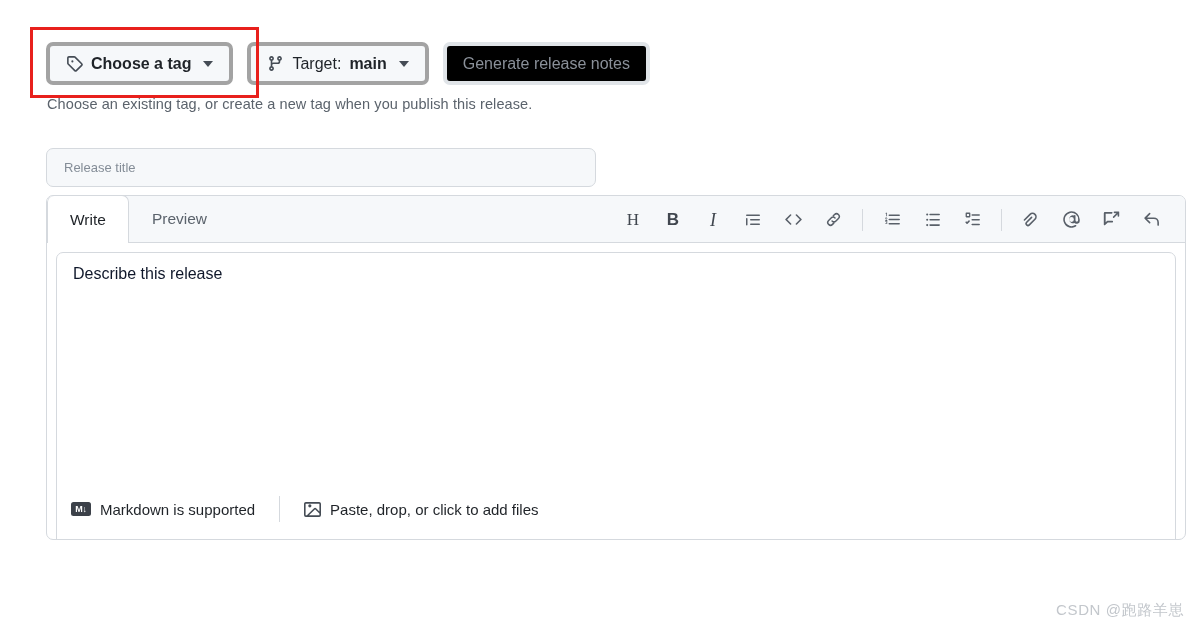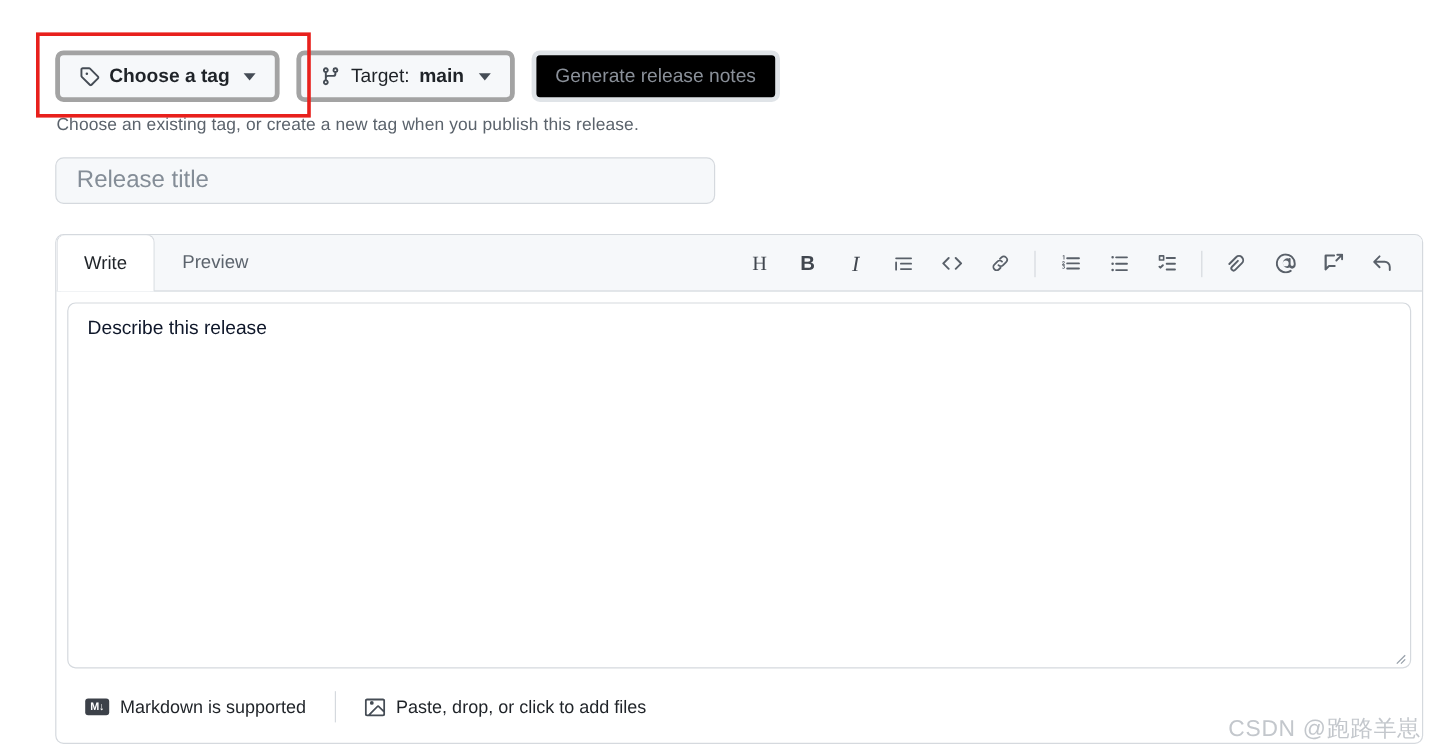--- a/index.html
+++ b/index.html
@@ -69,38 +69,38 @@
     position: absolute;
     left: 47px; top: 96px;
     font-size: 14.5px;
     color: #5b636c;
     letter-spacing: 0.1px;
   }
 
   
   .release-title {
     position: absolute;
-    left: 46px; top: 131px;
+    left: 46px; top: 148px;
     width: 550px; height: 39px;
     border: 1px solid #d5d9de;
     border-radius: 7px;
     background: #f6f8fa;
     display: flex;
     align-items: center;
     padding: 0 17px;
-    font-size: 20px;
+    font-size: 13px;
     color: #848d97;
     cursor: text;
   }
 
   
   .editor {
     position: absolute;
     left: 46px; top: 195px;
-    width: 1140px; height: 425px;
+    width: 1140px; height: 345px;
     border: 1px solid #d5d9de;
     border-radius: 7px;
     background: #ffffff;
     overflow: hidden;
   }
   .editor-header {
     position: relative;
     height: 47px;
     background: #f6f8fa;
     border-bottom: 1px solid #d5d9de;
@@ -214,21 +214,21 @@
     font-size: 9px;
     font-weight: 700;
     line-height: 1;
     letter-spacing: -0.3px;
   }
 
   
   .watermark {
     position: absolute;
     right: 8px; bottom: 6px;
-    font-size: 19px;
+    font-size: 15px;
     color: #c3c7cc;
     letter-spacing: 0.6px;
     user-select: none;
   }
 </style>
 </head>
 <body>
 
 <div class="page">
 

